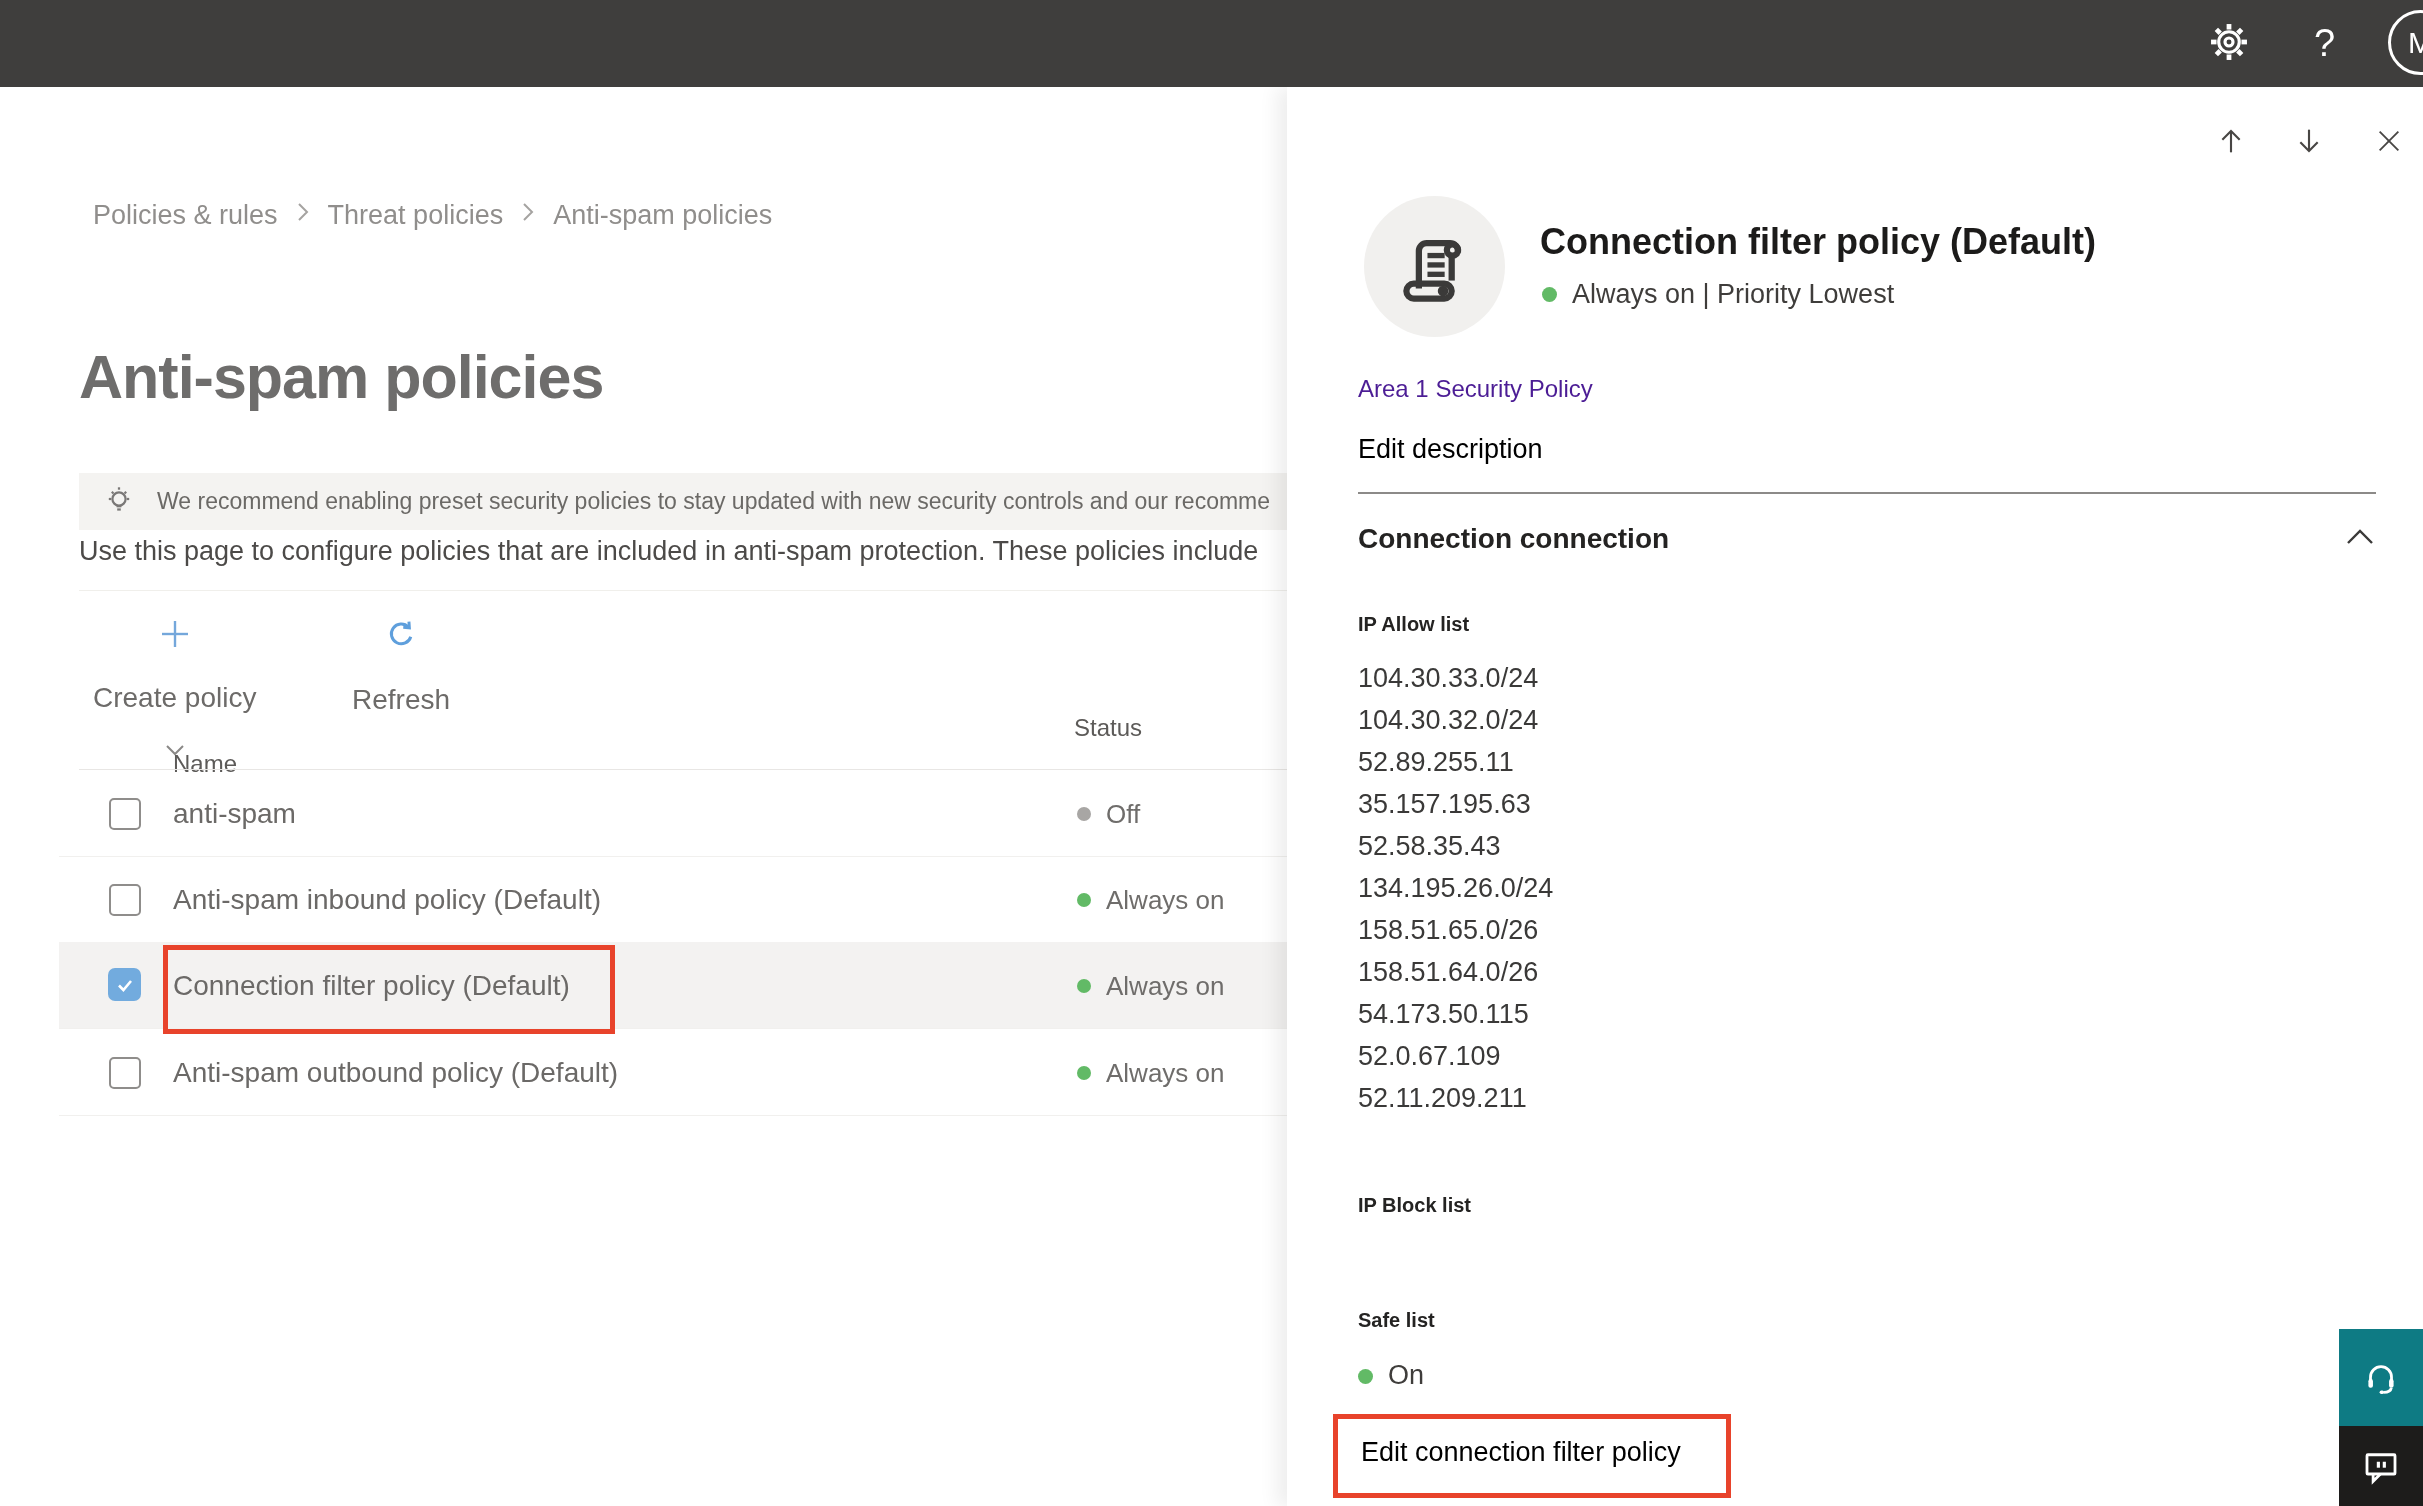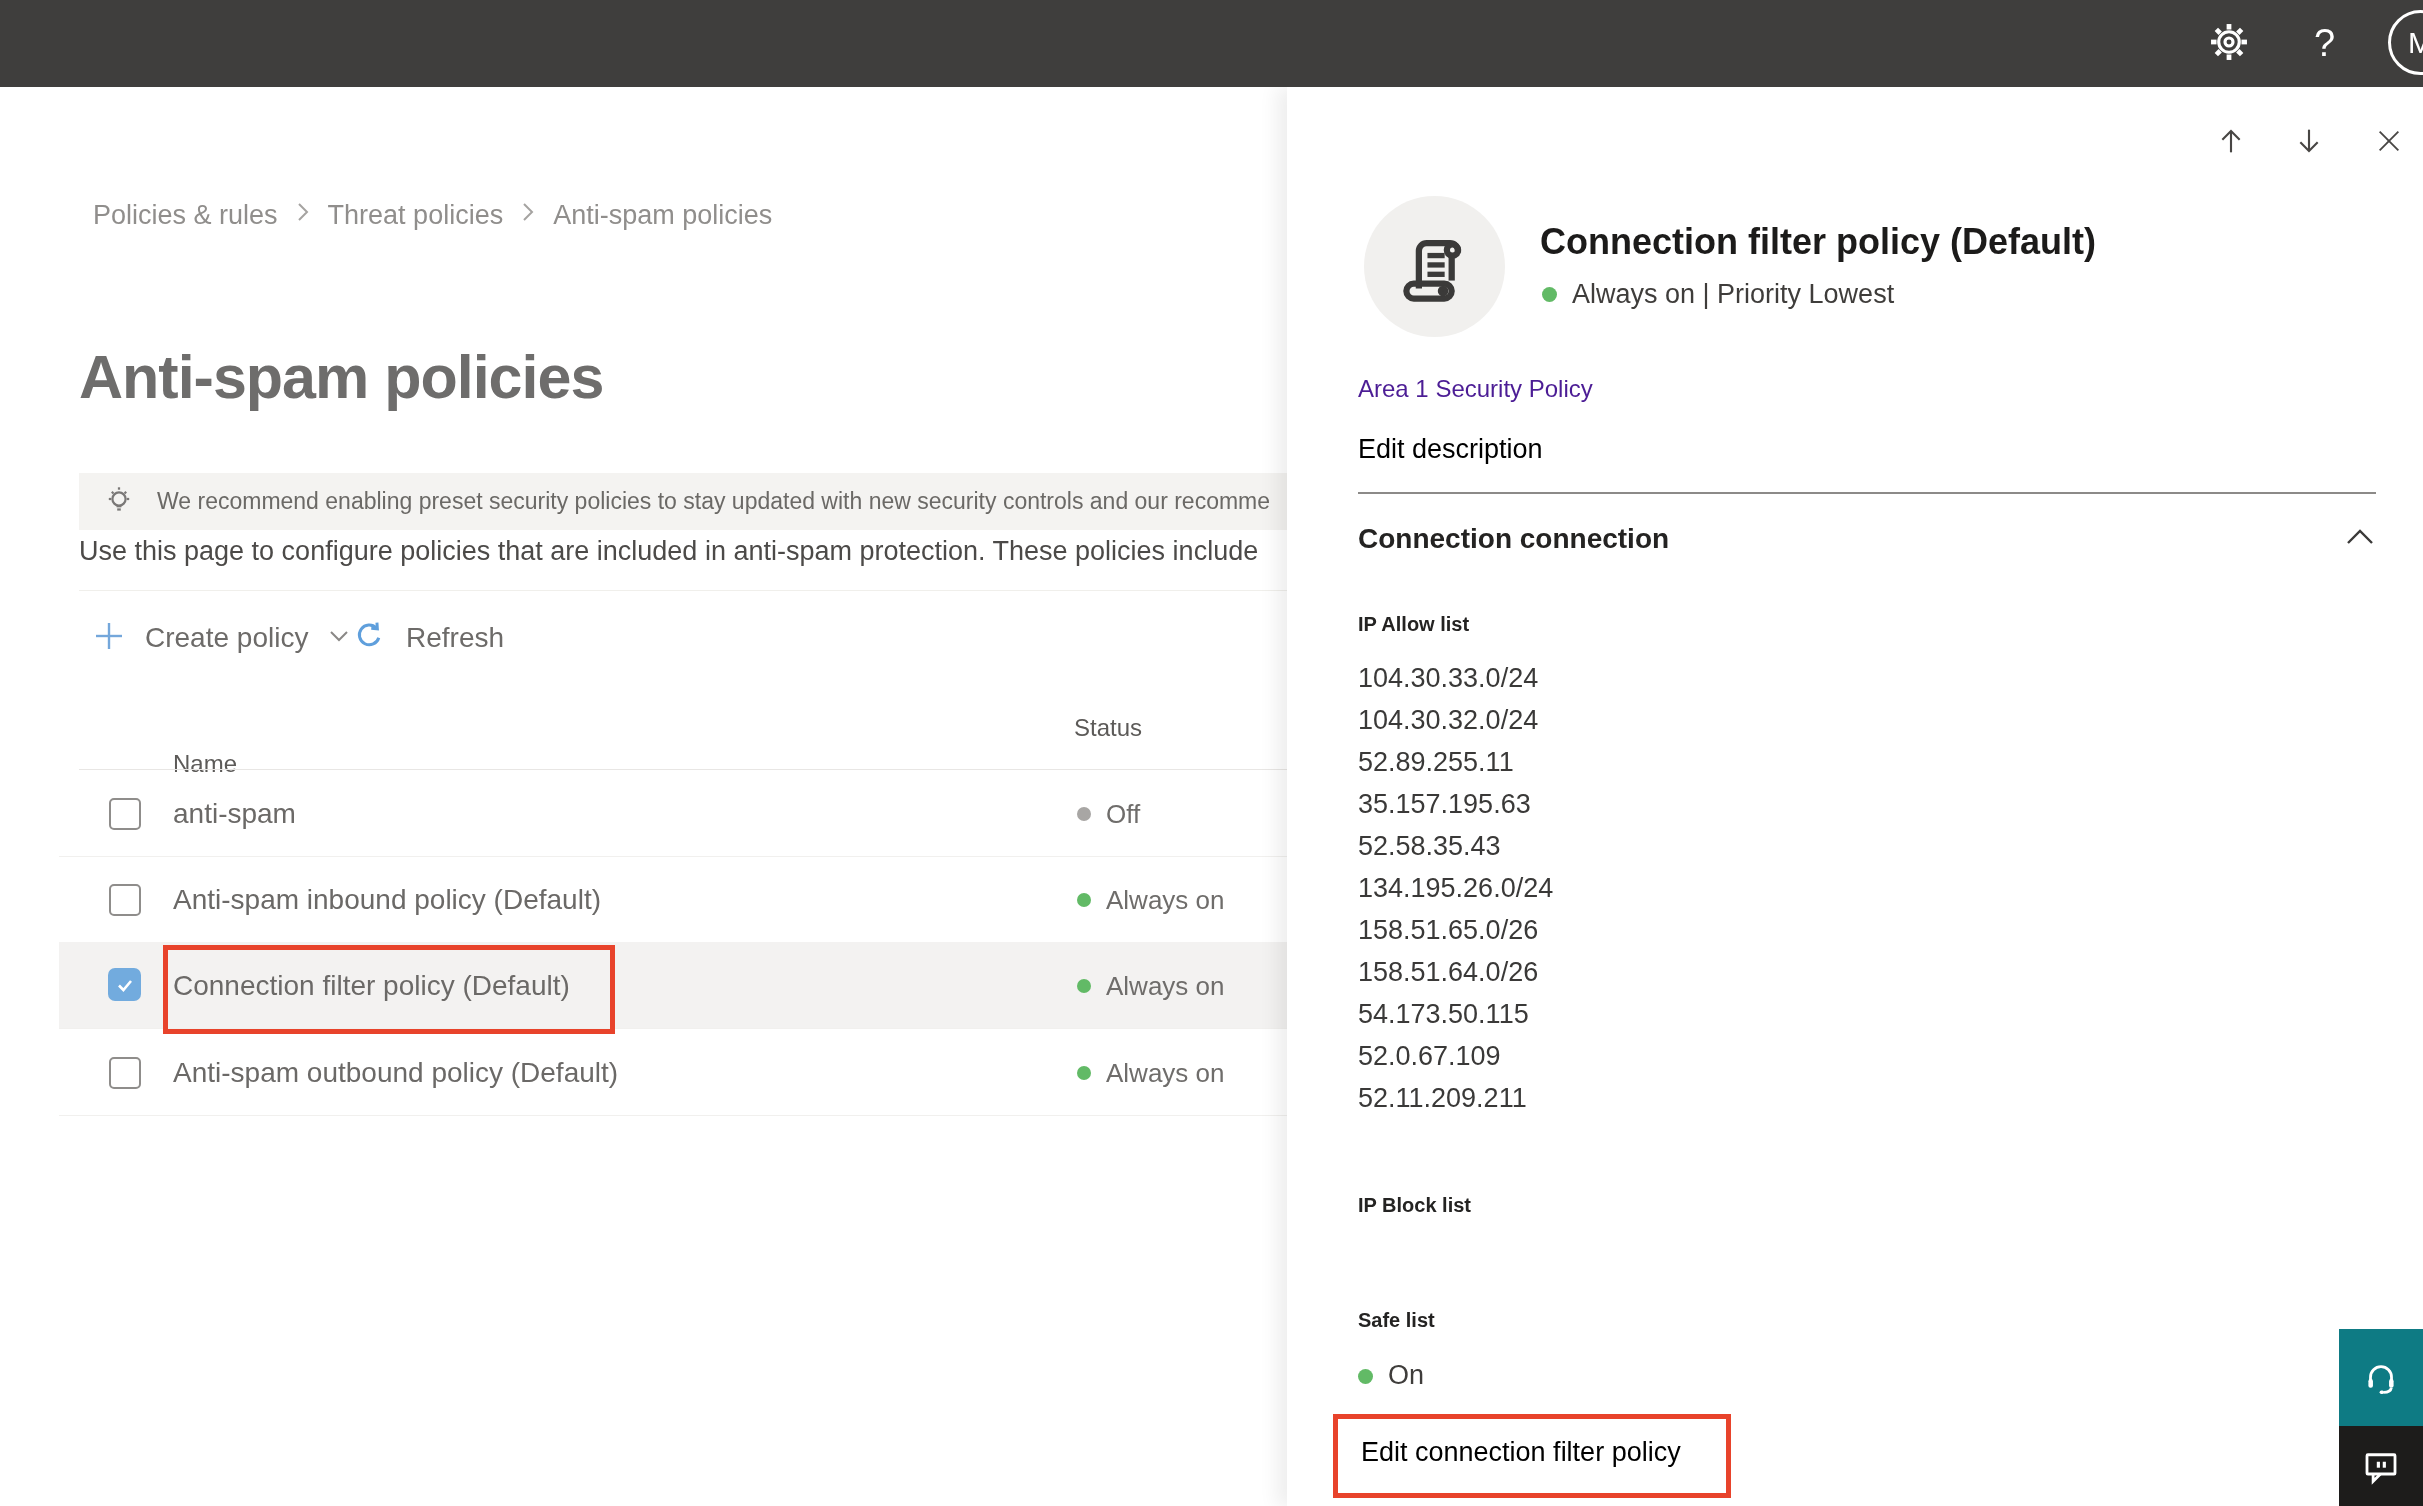--- a/index.html
+++ b/index.html
@@ -17,21 +17,21 @@
     display:flex;align-items:center;justify-content:center;color:#fff;font-size:30px;}
   
   .main{left:0;top:87px;width:1109px;height:1420px;background:#ffffff;padding-left:16px;}
   .crumb{top:113px;left:93px;font-size:27px;color:#908e8c;display:flex;align-items:center;gap:18px;}
   .crumb a{color:#908e8c;text-decoration:none;cursor:pointer;}
   .page-title{left:79px;top:255px;font-size:61px;font-weight:700;color:#6e6d6c;letter-spacing:-1px;}
   .banner{left:79px;top:386px;width:1208px;height:57px;background:#f4f3f1;display:flex;align-items:center;overflow:hidden;white-space:nowrap;}
   .banner-text{font-size:23px;color:#6b6966;white-space:nowrap;}
   .pagedesc{left:79px;top:449px;width:1208px;font-size:27px;color:#4c4a48;white-space:nowrap;overflow:hidden;}
   .toolbar-divider{left:79px;top:503px;width:1208px;height:0;border-top:1px solid #f0efeb;}
-  .toolbtn{top:531px;height:40px;display:flex;align-items:center;gap:20px;cursor:pointer;}
+  .toolbtn{top:531px;height:40px;display:flex;align-items:center;gap:28px;cursor:pointer;flex-direction:column;}
   .toolbtn .lbl{font-size:28px;color:#6d6b69;}
   
   .thead-name{left:173px;top:627px;font-size:24px;color:#5c5a58;cursor:pointer;margin-top:36px;}
   .thead-status{left:1074px;top:627px;font-size:24px;color:#5c5a58;cursor:pointer;}
   .thead-line{left:79px;top:682px;width:1208px;border-top:1px solid #e8e6e4;}
   .trow{left:59px;width:1228px;height:86px;border-bottom:1px solid #f1f0ee;cursor:pointer;}
   .trow.sel{background:#f3f2f1;}
   .cbx{position:absolute;left:50px;top:28px;width:28px;height:28px;border:2.5px solid #8f8d8b;border-radius:5px;background:#fff;cursor:pointer;}
   .cbx.checked{width:33px;height:33px;left:49px;top:26px;border:none;border-radius:7px;background:#72abde;display:flex;align-items:center;justify-content:center;}
   .rname{position:absolute;left:114px;top:28px;font-size:28px;color:#6b6967;}

